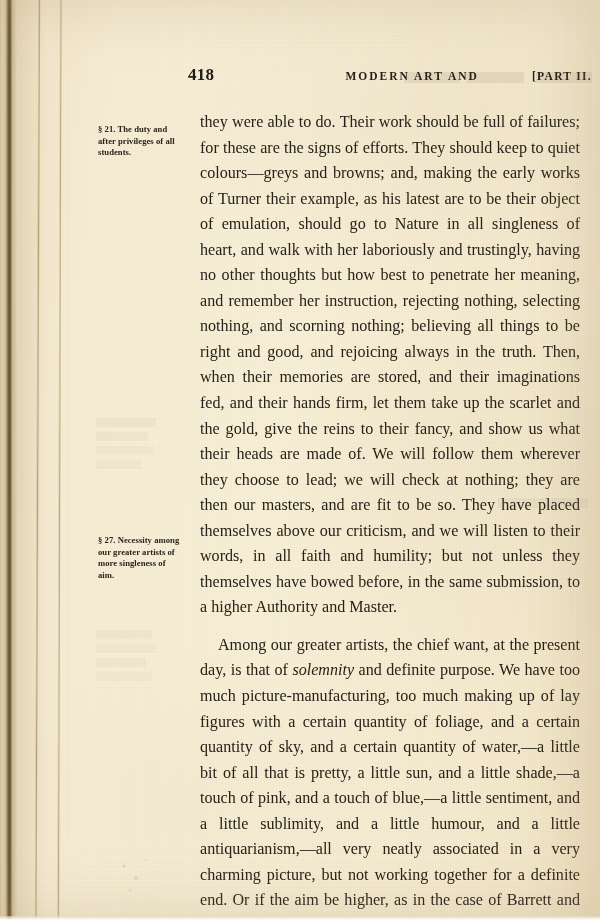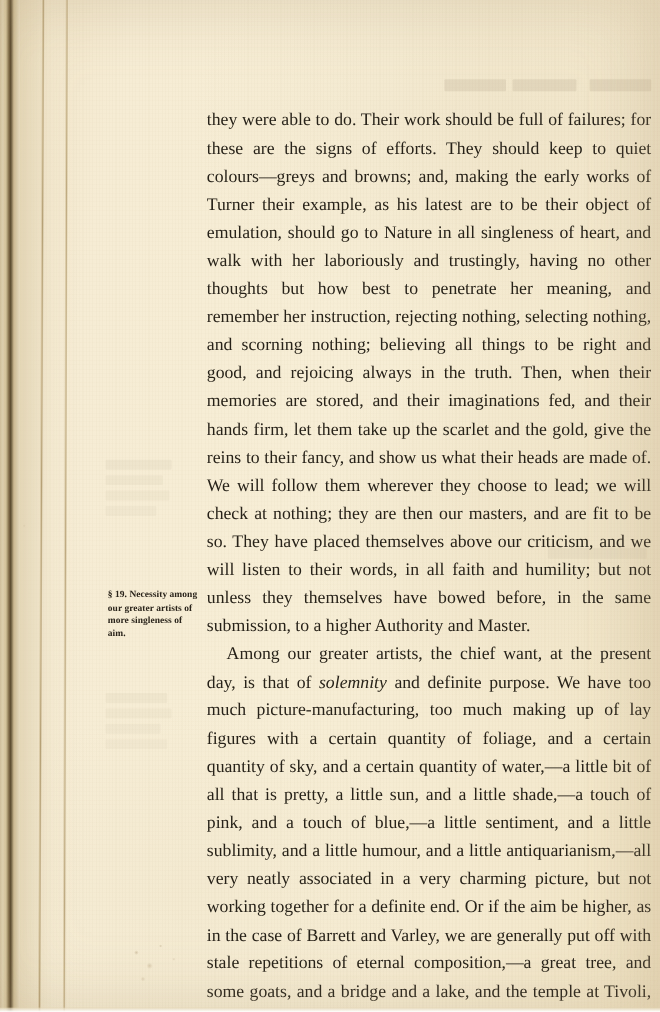--- a/index.html
+++ b/index.html
@@ -133,21 +133,21 @@
     color: #241f18;
   }
 
   #body {
     position: absolute;
     left: 188px;
     top: 97px;
     width: 404px;
   }
   .para {
-    margin: 0;
+    margin: 12px;
     text-align: justify;
     text-justify: inter-word;
     font-size: 16.1px;
     line-height: 25.55px;
     color: #272219;
     hyphens: none;
   }
   .para.first { text-indent: 0; }
   .para.next  { text-indent: 18px; margin-top: 0; }
   .para em { }
@@ -201,22 +201,28 @@
   <div class="bleed" style="left:96px; top:658px; width:50px; height:9px; opacity:0.34;"></div>
   <div class="bleed" style="left:96px; top:672px; width:56px; height:9px; opacity:0.3;"></div>
 
   <div id="gutter-fill"></div>
   <div id="gutter-shadow"></div>
   <div class="page-edge" id="page-edge-1"></div>
   <div class="page-edge" id="page-edge-2"></div>
 
   <div id="content">
 
-
-    <div class="marginal" id="marginal-22">§ 19. Necessity among our greater artists of more singleness of aim.</div>
+    <div id="running-head">
+      <span id="folio">418</span>
+      <span id="head-title">MODERN ART AND</span>
+      <span id="head-part">[PART II.</span>
+    </div>
+
+    <div class="marginal" id="marginal-21">§ 21. The duty and after privileges of all students.</div>
+    <div class="marginal" id="marginal-22">§ 27. Necessity among our greater artists of more singleness of aim.</div>
 
     <div id="body">
       <p class="para first">they were able to do.  Their work should be full of failures; for these are the signs of efforts.  They should keep to quiet colours—greys and browns; and, making the early works of Turner their example, as his latest are to be their object of emulation, should go to Nature in all singleness of heart, and walk with her laboriously and trustingly, having no other thoughts but how best to penetrate her meaning, and remember her instruction, rejecting nothing, selecting nothing, and scorning nothing; believing all things to be right and good, and rejoicing always in the truth.  Then, when their memories are stored, and their imaginations fed, and their hands firm, let them take up the scarlet and the gold, give the reins to their fancy, and show us what their heads are made of.  We will follow them wherever they choose to lead; we will check at nothing; they are then our masters, and are fit to be so.  They have placed themselves above our criticism, and we will listen to their words, in all faith and humility; but not unless they themselves have bowed before, in the same submission, to a higher Authority and Master.</p>
       <p class="para next"><span>Among our greater artists, the chief want, at the present day, is that of </span><em>solemnity</em><span> and definite purpose.  We have too much picture-manufacturing, too much making up of lay figures with a certain quantity of foliage, and a certain quantity of sky, and a certain quantity of water,—a little bit of all that is pretty, a little sun, and a little shade,—a touch of pink, and a touch of blue,—a little sentiment, and a little sublimity, and a little humour, and a little antiquarianism,—all very neatly associated in a very charming picture, but not working together for a definite end.  Or if the aim be higher, as in the case of Barrett and Varley, we are generally put off with stale repetitions of eternal composition,—a great tree, and some goats, and a bridge and a lake, and the temple at Tivoli, &amp;c.  Now we should like to see our artists working out, with all exertion of their</span></p>
     </div>
 
   </div>
 
   <div id="vignette"></div>
   <div id="bottom-edge"></div>

